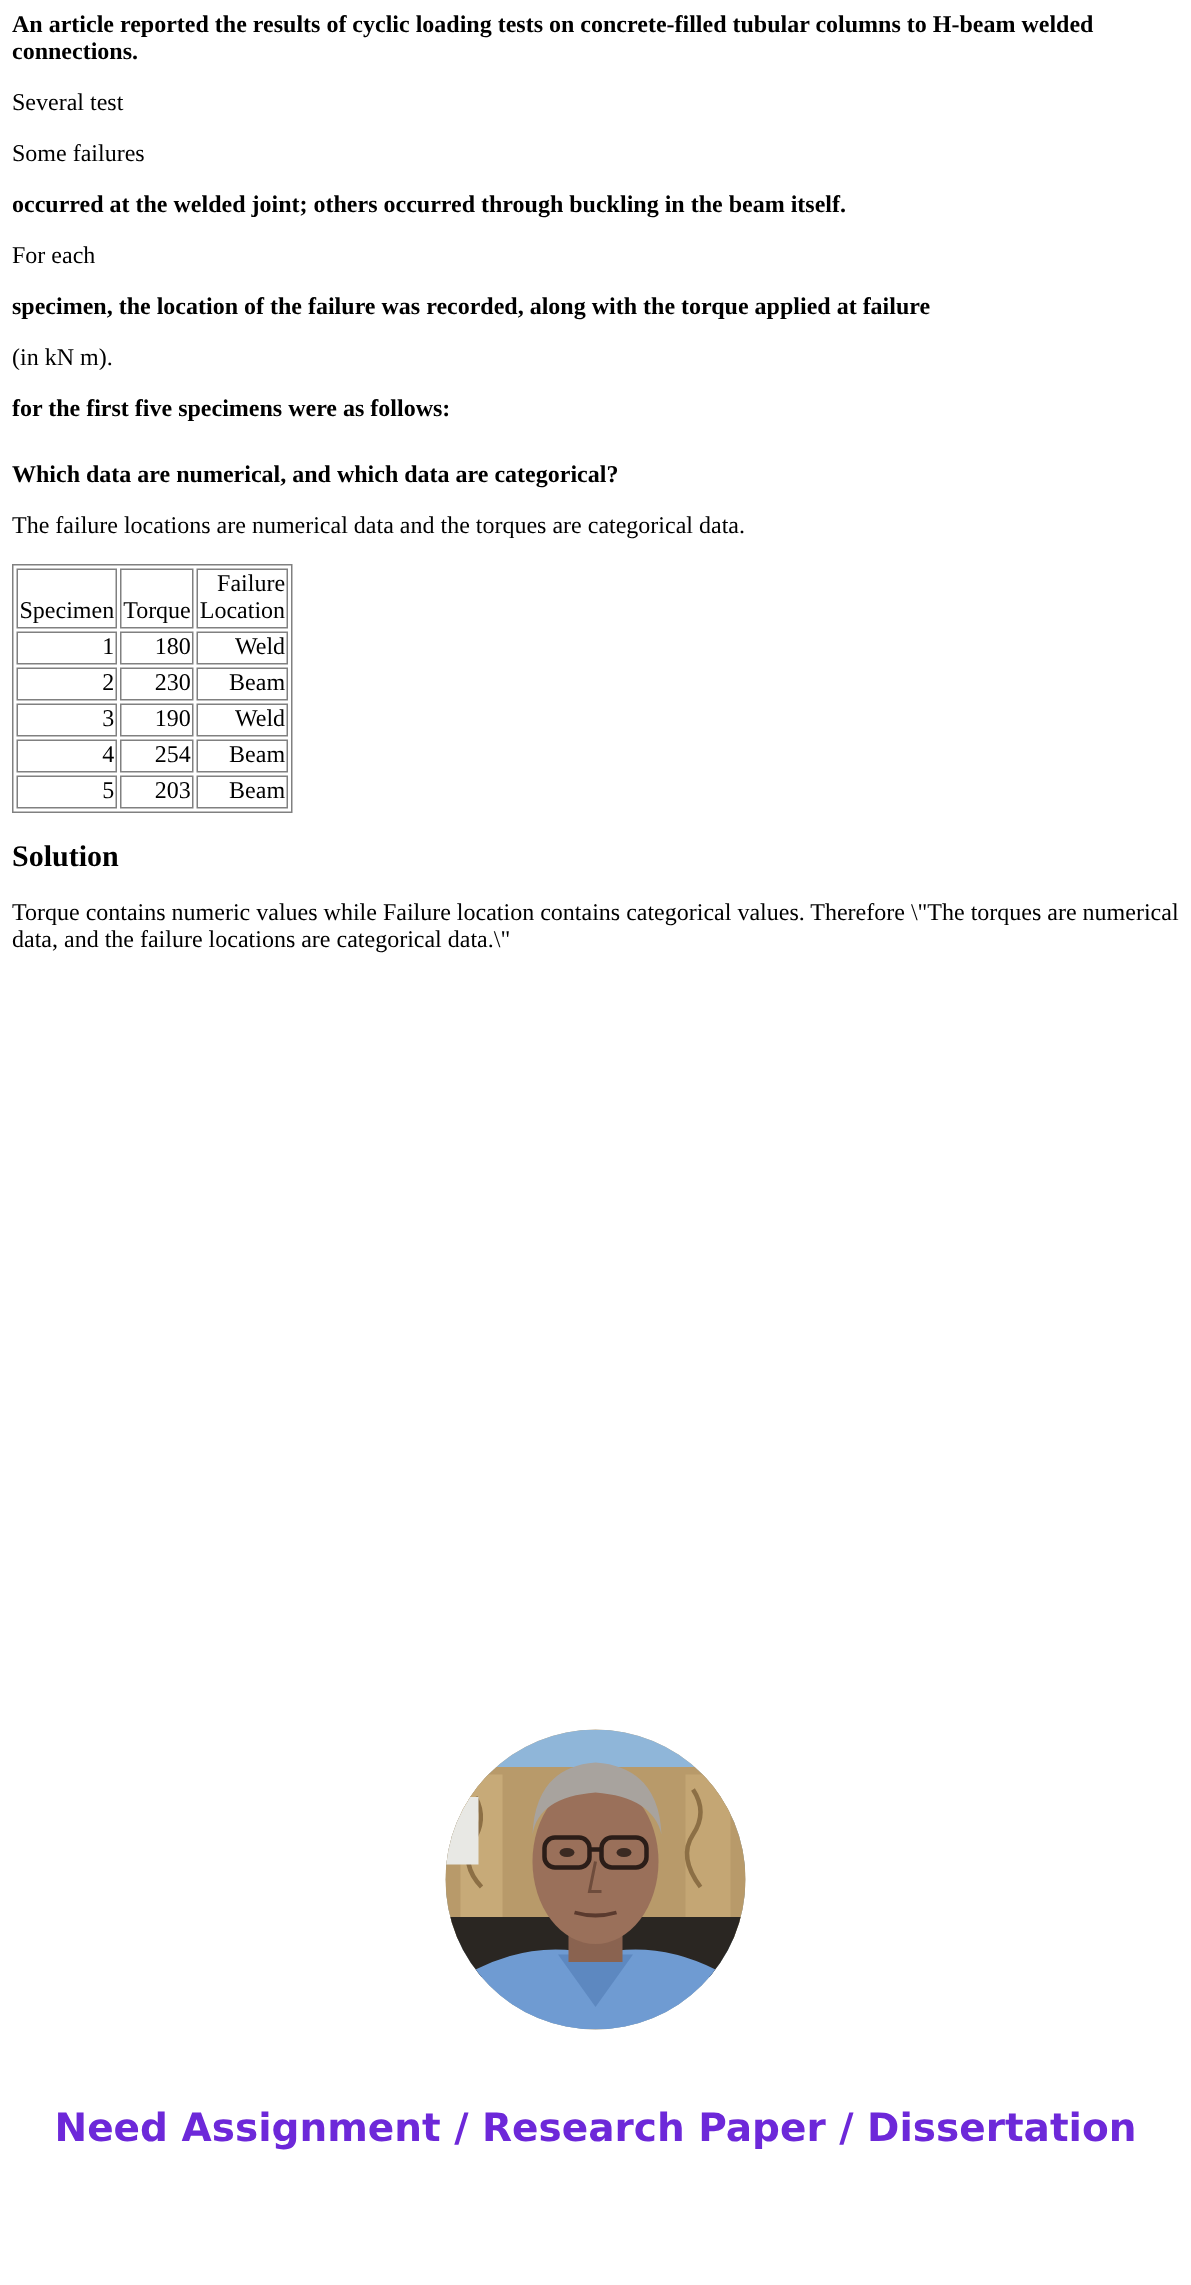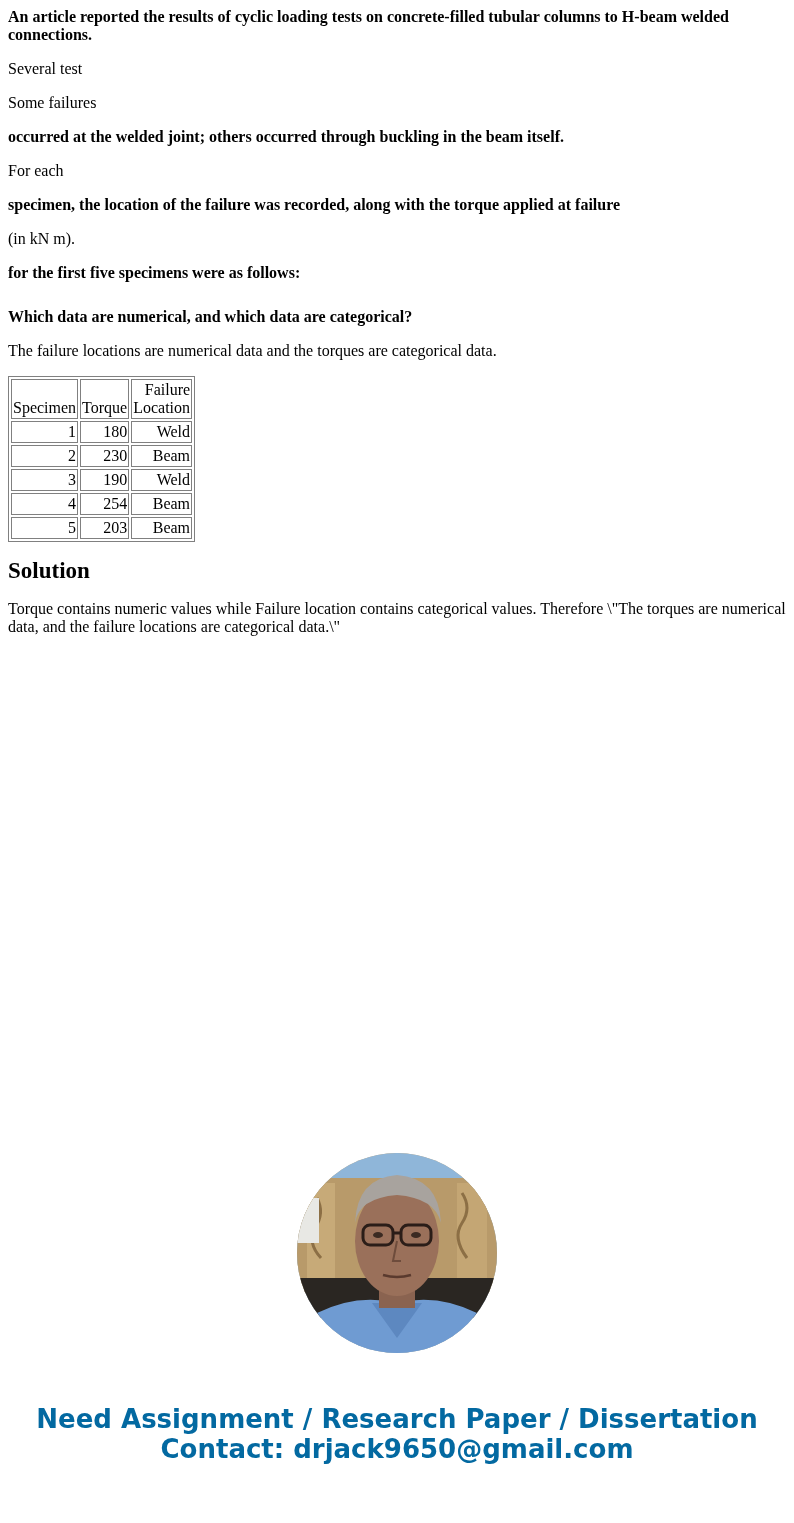--- a/index.html
+++ b/index.html
@@ -25,21 +25,21 @@
   }
   table.data td, table.data th {
     border: 1px solid #808080;
     padding: 1px;
     text-align: right;
     vertical-align: bottom;
     font-weight: normal;
     line-height: 18px;
   }
   h3 {
-    font-size: 23px;
+    font-size: 20px;
     font-weight: bold;
     margin: 18px 0 18px 0;
     line-height: 22px;
   }
   .avatar {
     position: absolute;
     left: 297px;
     top: 1153px;
     width: 200px;
     height: 200px;
@@ -50,21 +50,21 @@
   .promo {
     position: absolute;
     left: 0;
     top: 1404px;
     width: 794px;
     text-align: center;
     font-family: "DejaVu Sans", sans-serif;
     font-weight: bold;
     font-size: 26px;
     line-height: 30px;
-    color: #0369a1;
+    color: #6d28d9;
   }
 </style>
 </head>
 <body>
 
 <div class="content">
   <p class="b">An article reported the results of cyclic loading tests on concrete-filled tubular columns to H-beam welded connections.</p>
   <p>Several test</p>
   <p>Some failures</p>
   <p class="b">occurred at the welded joint; others occurred through buckling in the beam itself.</p>
@@ -146,14 +146,13 @@
     <ellipse cx="81" cy="82" rx="5" ry="3" fill="#3b2a22"></ellipse>
     <ellipse cx="119" cy="82" rx="5" ry="3" fill="#3b2a22"></ellipse>
 
     <path d="M100 88 L96 108 L104 108" stroke="#6e4c3c" stroke-width="2" fill="none"></path>
     <path d="M86 122 Q100 126 114 122" stroke="#5a3a2e" stroke-width="2.5" fill="none"></path>
   </svg>
 </div>
 
 <div class="promo">
   <div>Need Assignment / Research Paper / Dissertation</div>
-  <div>Contact: drjack9650@gmail.com</div>
 </div>
 
 </body></html>

